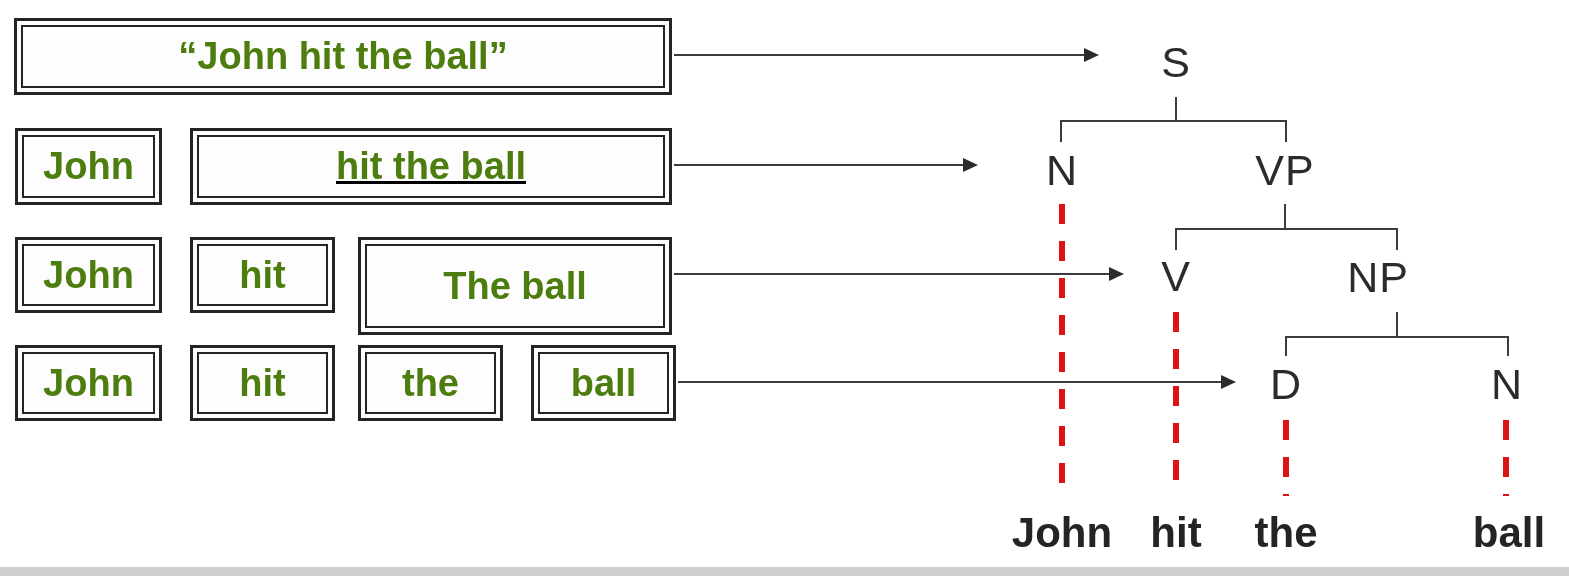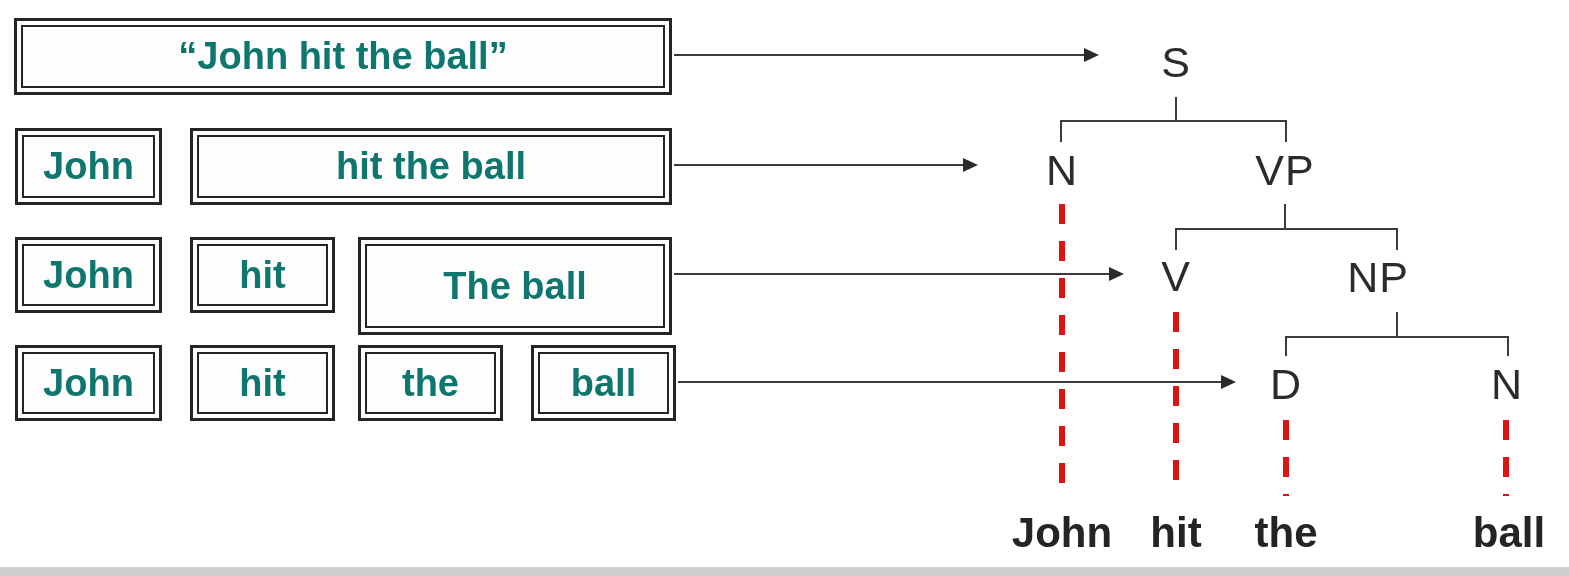--- a/index.html
+++ b/index.html
@@ -9,21 +9,21 @@
   }
   
   .sbox{
     position:absolute;box-sizing:border-box;
     border:3px solid #242424;background:#fdfdfd;padding:4px;
   }
   .sbox-inner{
     box-sizing:border-box;width:100%;height:100%;
     border:2px solid #242424;
     display:flex;align-items:center;justify-content:center;
-    font-weight:bold;font-size:38px;color:#0f766e;letter-spacing:0px;
+    font-weight:bold;font-size:38px;color:#4d7c0f;letter-spacing:0px;
     white-space:nowrap;
   }
   
   .hline{position:absolute;height:2px;background:#3c3c3c;}
   .ahead{
     position:absolute;width:0;height:0;
     border-left:15px solid #2b2b2b;
     border-top:7px solid transparent;border-bottom:7px solid transparent;
   }
   
@@ -54,21 +54,21 @@
 
 <div class="canvas">
 
   <div class="sbox" style="left:14px;top:18px;width:658px;height:77px;">
     <div class="sbox-inner">“John hit the ball”</div>
   </div>
 
   <div class="sbox" style="left:15px;top:128px;width:147px;height:77px;">
     <div class="sbox-inner">John</div>
   </div>
-  <div class="sbox" style="left:190px;top:128px;width:482px;height:77px;">
+  <div class="sbox" style="left:190px;top:128px;width:482px;height:77px;text-decoration:underline;">
     <div class="sbox-inner">hit the ball</div>
   </div>
 
   <div class="sbox" style="left:15px;top:237px;width:147px;height:76px;">
     <div class="sbox-inner">John</div>
   </div>
   <div class="sbox" style="left:190px;top:237px;width:145px;height:76px;">
     <div class="sbox-inner">hit</div>
   </div>
   <div class="sbox" style="left:358px;top:237px;width:314px;height:98px;">

